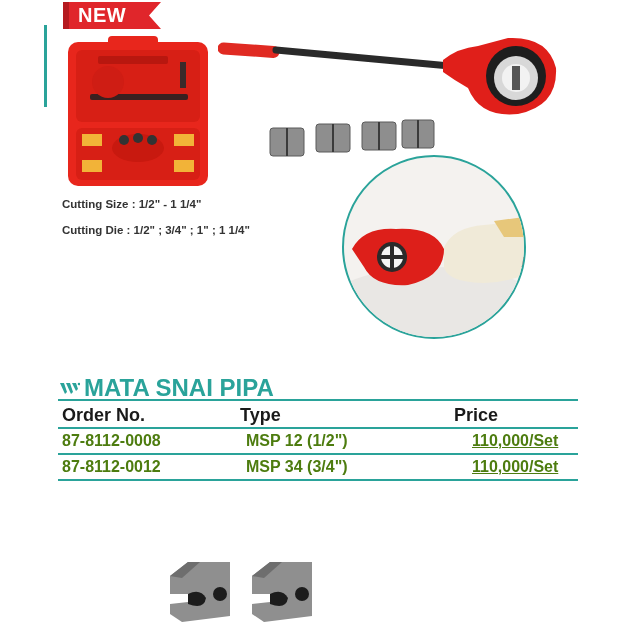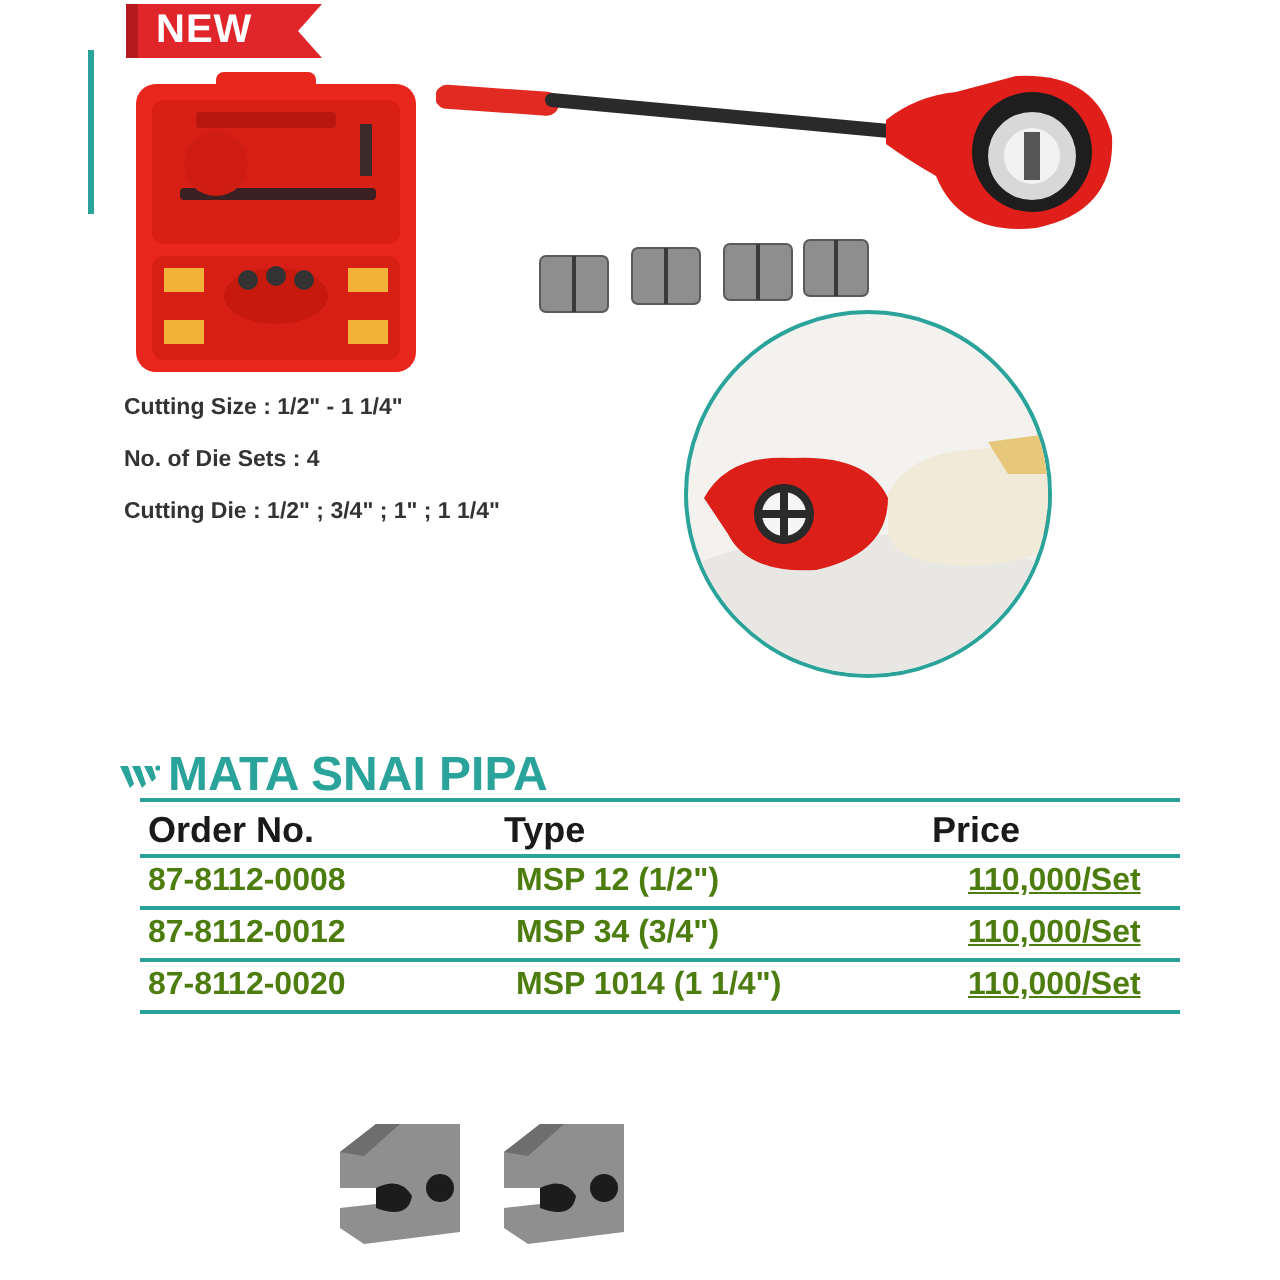--- a/index.html
+++ b/index.html
@@ -17,21 +17,21 @@
     .specs { left: 62px; top: 198px; font-size: 11.5px; font-weight: bold; color: #333; }
     .specs div { height: 26px; }
 
     .handle { left: 218px; top: 28px; width: 345px; height: 90px; }
     .dies { left: 268px; top: 118px; width: 170px; height: 45px; }
     .circle { left: 342px; top: 155px; width: 180px; height: 180px; border-radius: 50%; border: 2px solid #2aa39a; overflow: hidden; background: #f4f2ef; }
 
     .title-row { left: 60px; top: 374px; display: flex; align-items: center; }
     .title-text { font-weight: bold; font-size: 24px; color: #2aa39a; margin-left: 4px; }
 
-    table.prices { position: absolute; left: 58px; top: 399px; width: 520px; border-collapse: collapse; font-size: 16px; font-weight: bold; margin-left: 12px; }
+    table.prices { position: absolute; left: 58px; top: 399px; width: 520px; border-collapse: collapse; font-size: 16px; font-weight: bold; }
     table.prices th { text-align: left; font-size: 18px; font-weight: bold; padding: 3px 4px 1px 4px; height: 22px; }
     table.prices td { padding: 2px 4px; height: 20px; color: #4d7c0f; }
     table.prices tr { border-bottom: 2px solid #2aa39a; }
     table.prices thead tr { border-top: 2px solid #2aa39a; }
     .c-order { width: 170px; }
     .c-type { width: 200px; }
     th.c-type { text-align: left; }
     th.c-price { text-align: right; }
     td.c-type { padding-left: 10px !important; }
     td.c-price { padding-left: 22px !important; text-decoration: underline; }
@@ -67,21 +67,20 @@
     <rect x="106" y="124" width="20" height="12" fill="#f2b338"></rect>
     <ellipse cx="70" cy="112" rx="26" ry="14" fill="#c8190f"></ellipse>
     <circle cx="56" cy="104" r="5" fill="#333"></circle>
     <circle cx="70" cy="102" r="5" fill="#333"></circle>
     <circle cx="84" cy="104" r="5" fill="#333"></circle>
   </svg>
 </div>
 
 <div class="abs specs">
   <div>Cutting Size : 1/2" - 1 1/4"</div>
-  <div>No. of Die Sets : 4</div>
   <div>Cutting Die : 1/2" ; 3/4" ; 1" ; 1 1/4"</div>
 </div>
 
 <div class="abs handle">
   <svg width="345" height="90" viewBox="0 0 345 90">
     <rect x="0" y="14" width="62" height="12" rx="6" fill="#e02a22" transform="rotate(4 0 14)"></rect>
     <line x1="58" y1="22" x2="232" y2="38" stroke="#2a2a2a" stroke-width="7" stroke-linecap="round"></line>
     <path d="M225,32 Q240,20 260,18 L290,10 Q330,8 338,40 Q340,78 300,86 Q262,90 250,60 Q236,52 225,44 Z" fill="#e01f1a"></path>
     <circle cx="298" cy="48" r="30" fill="#1e1e1e"></circle>
     <circle cx="298" cy="50" r="22" fill="#d8d8d8"></circle>
@@ -143,25 +142,20 @@
     <tr>
       <td class="c-order">87-8112-0008</td>
       <td class="c-type">MSP 12 (1/2")</td>
       <td class="c-price">110,000/Set</td>
     </tr>
     <tr>
       <td class="c-order">87-8112-0012</td>
       <td class="c-type">MSP 34 (3/4")</td>
       <td class="c-price">110,000/Set</td>
     </tr>
-    <tr>
-      <td class="c-order">87-8112-0020</td>
-      <td class="c-type">MSP 1014 (1 1/4")</td>
-      <td class="c-price">110,000/Set</td>
-    </tr>
   </tbody>
 </table>
 
 <div class="abs blocks">
   <svg width="160" height="80" viewBox="0 0 160 80">
     <g>
       <polygon points="10,28 28,14 70,14 70,68 22,74 10,66 10,56 28,54 28,46 10,46" fill="#8f8f8f"></polygon>
       <polygon points="10,28 28,14 40,14 22,30" fill="#6e6e6e"></polygon>
       <circle cx="60" cy="46" r="7" fill="#1c1c1c"></circle>
       <path d="M28,46 Q40,40 46,50 Q44,62 28,56 Z" fill="#1c1c1c"></path>

